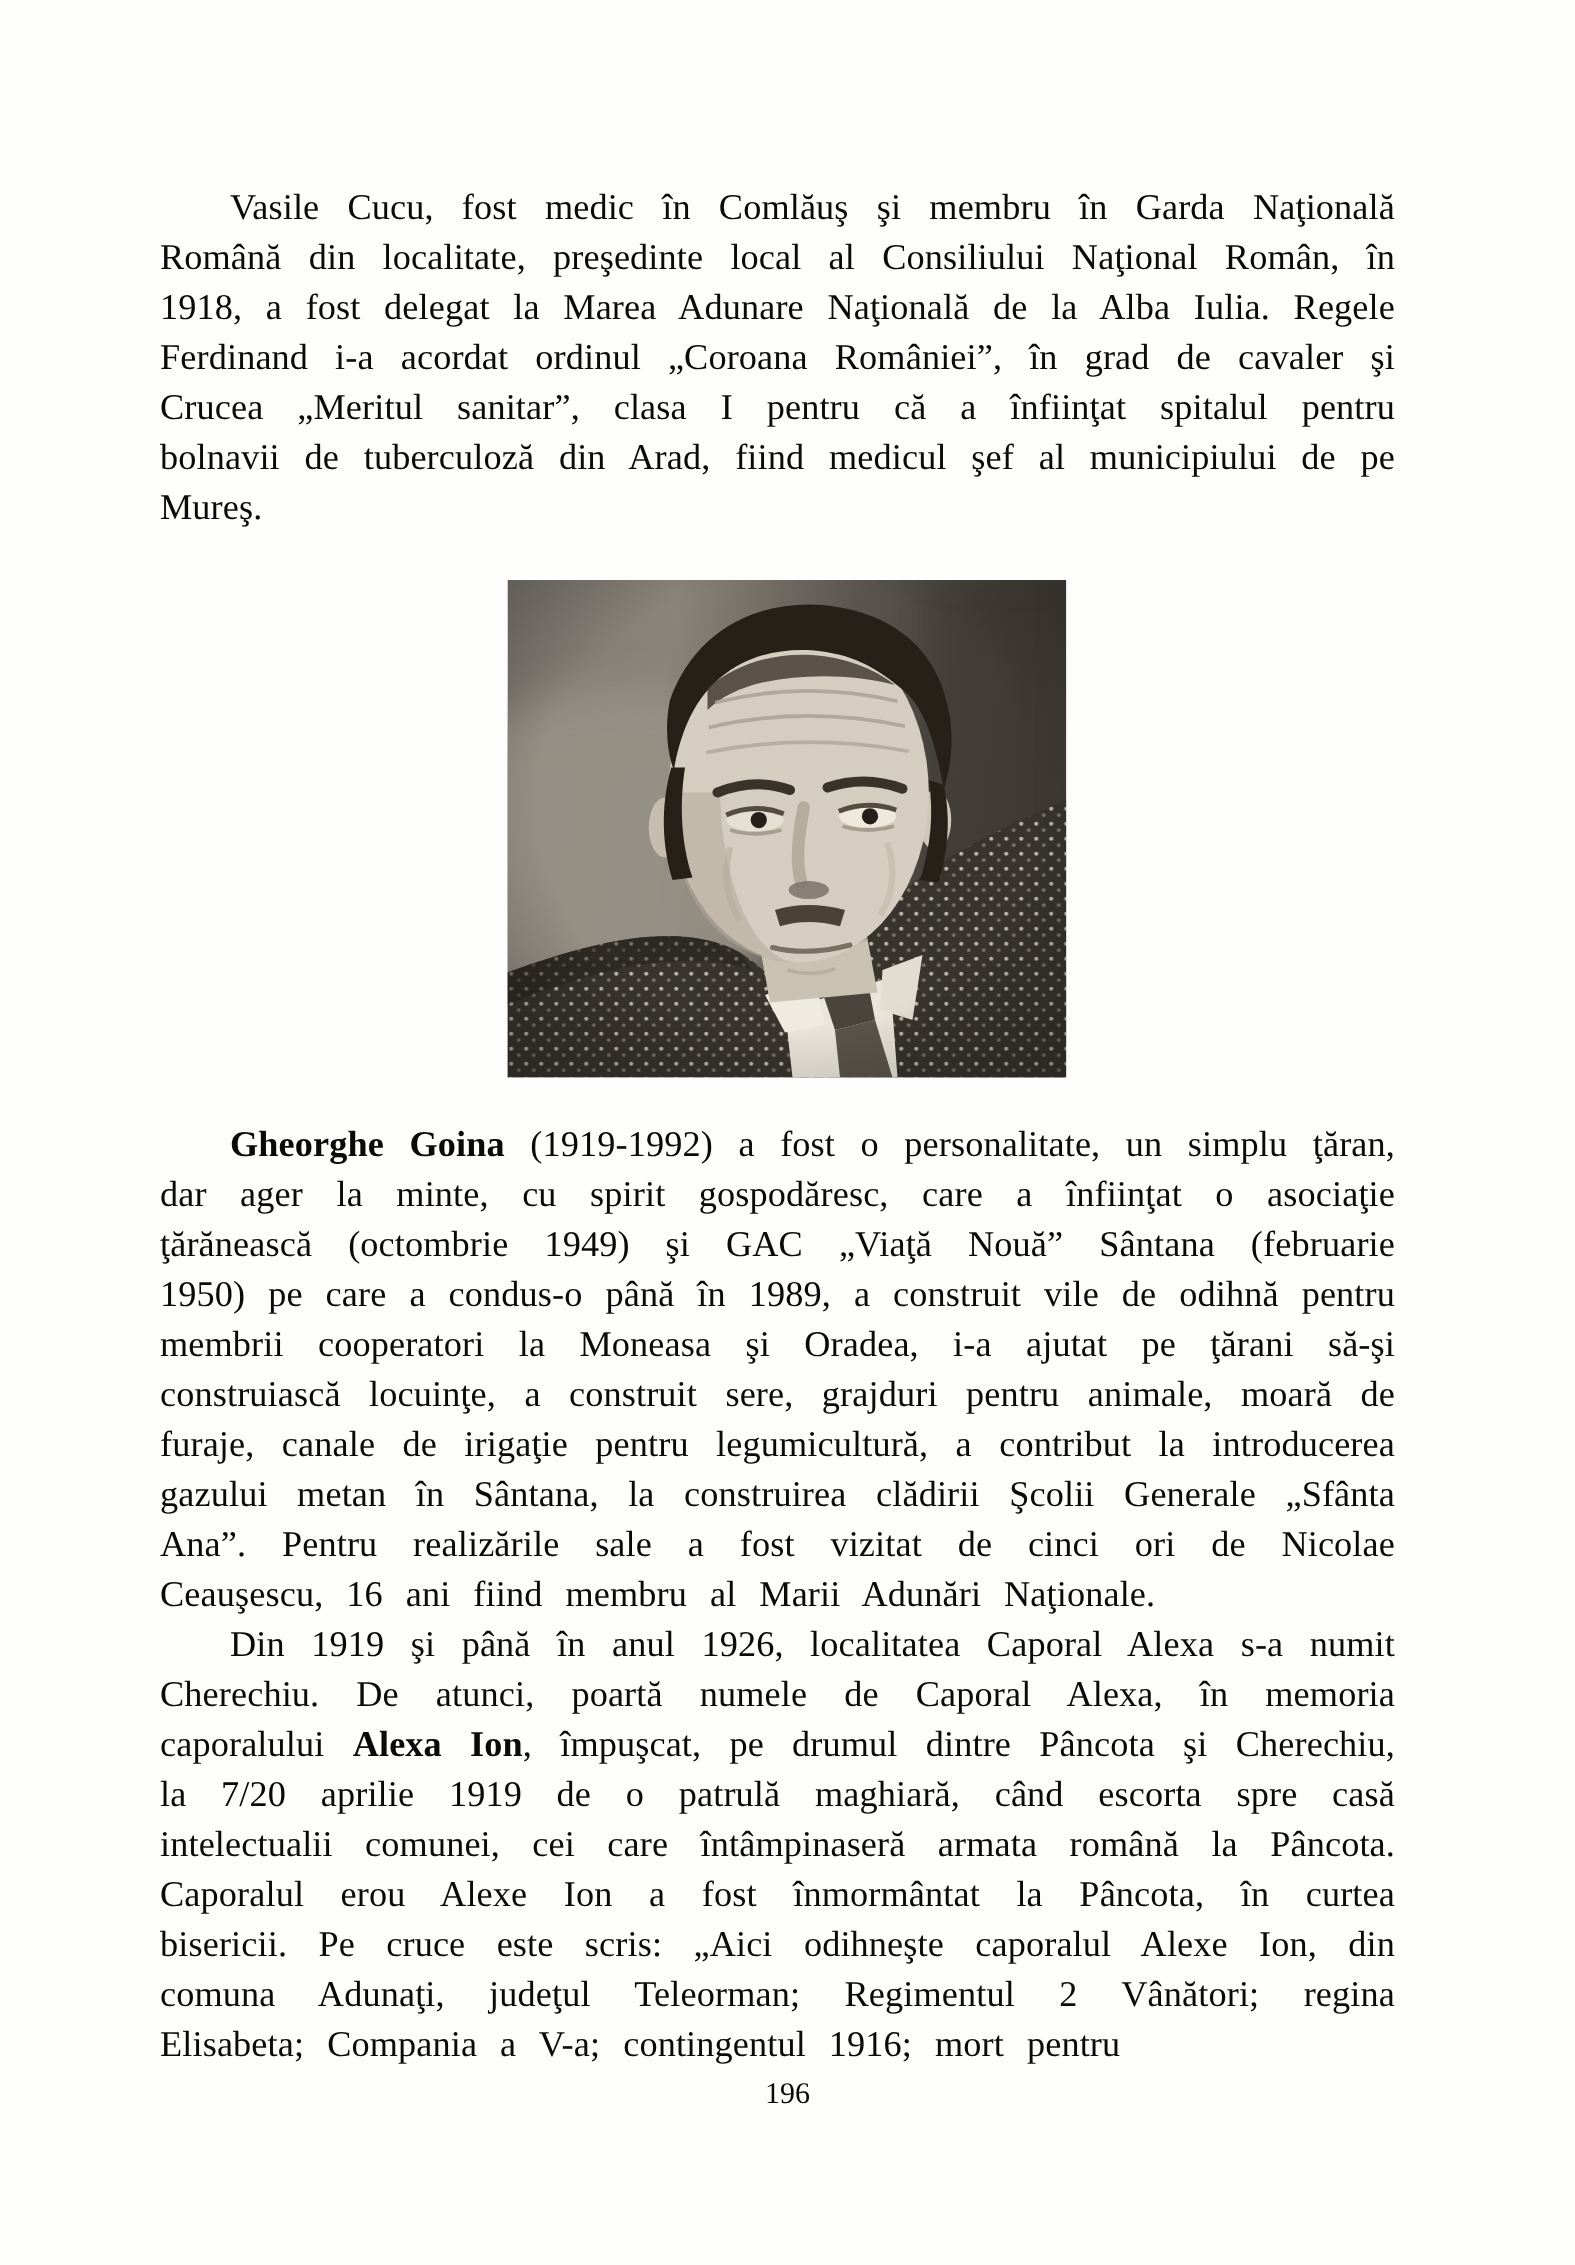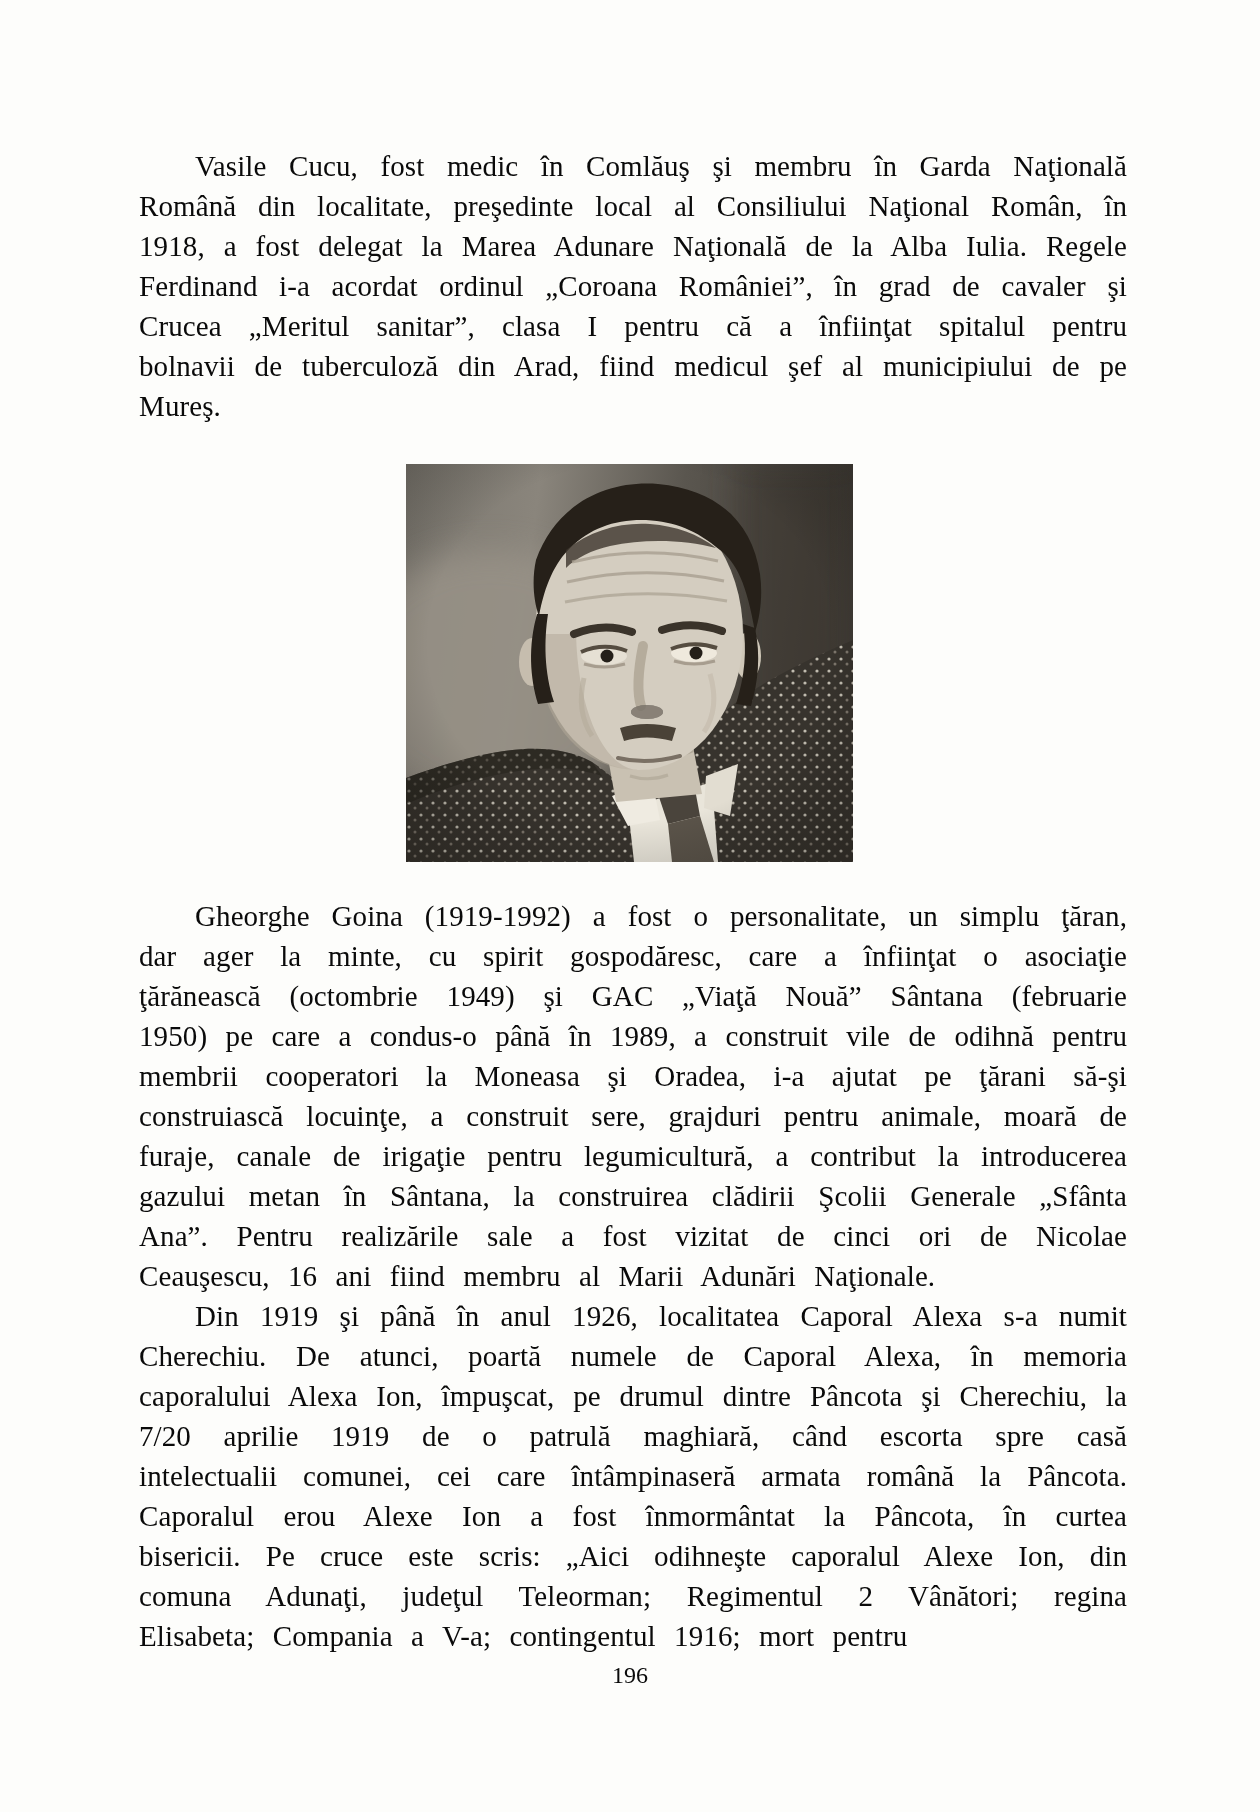--- a/index.html
+++ b/index.html
@@ -8,32 +8,32 @@
     width: 1260px;
     height: 1812px;
     margin: 0 auto;
     background: #fdfdfb;
     font-family: "Liberation Serif", "DejaVu Serif", serif;
     color: #0a0a0a;
     overflow: hidden;
   }
   .text-col {
     position: absolute;
-    left: 139px;
+    left: 128px;
     width: 988px;
     font-size: 29px;
     line-height: 40px;
     text-align: justify;
     word-spacing: 0.38em;
     letter-spacing: 0.1px;
   }
   .top-text    { top: 146px; }
   .bottom-text { top: 896px; }
   .para { margin: 0; text-indent: 56px; }
-  .bold { font-weight: normal; }
+  .bold { font-weight: bold; }
   .photo {
     position: absolute;
     left: 406px;
     top: 464px;
     width: 447px;
     height: 398px;
     margin: 0;
     line-height: 0;
   }
   .photo svg { width: 100%; height: 100%; display: block; }

